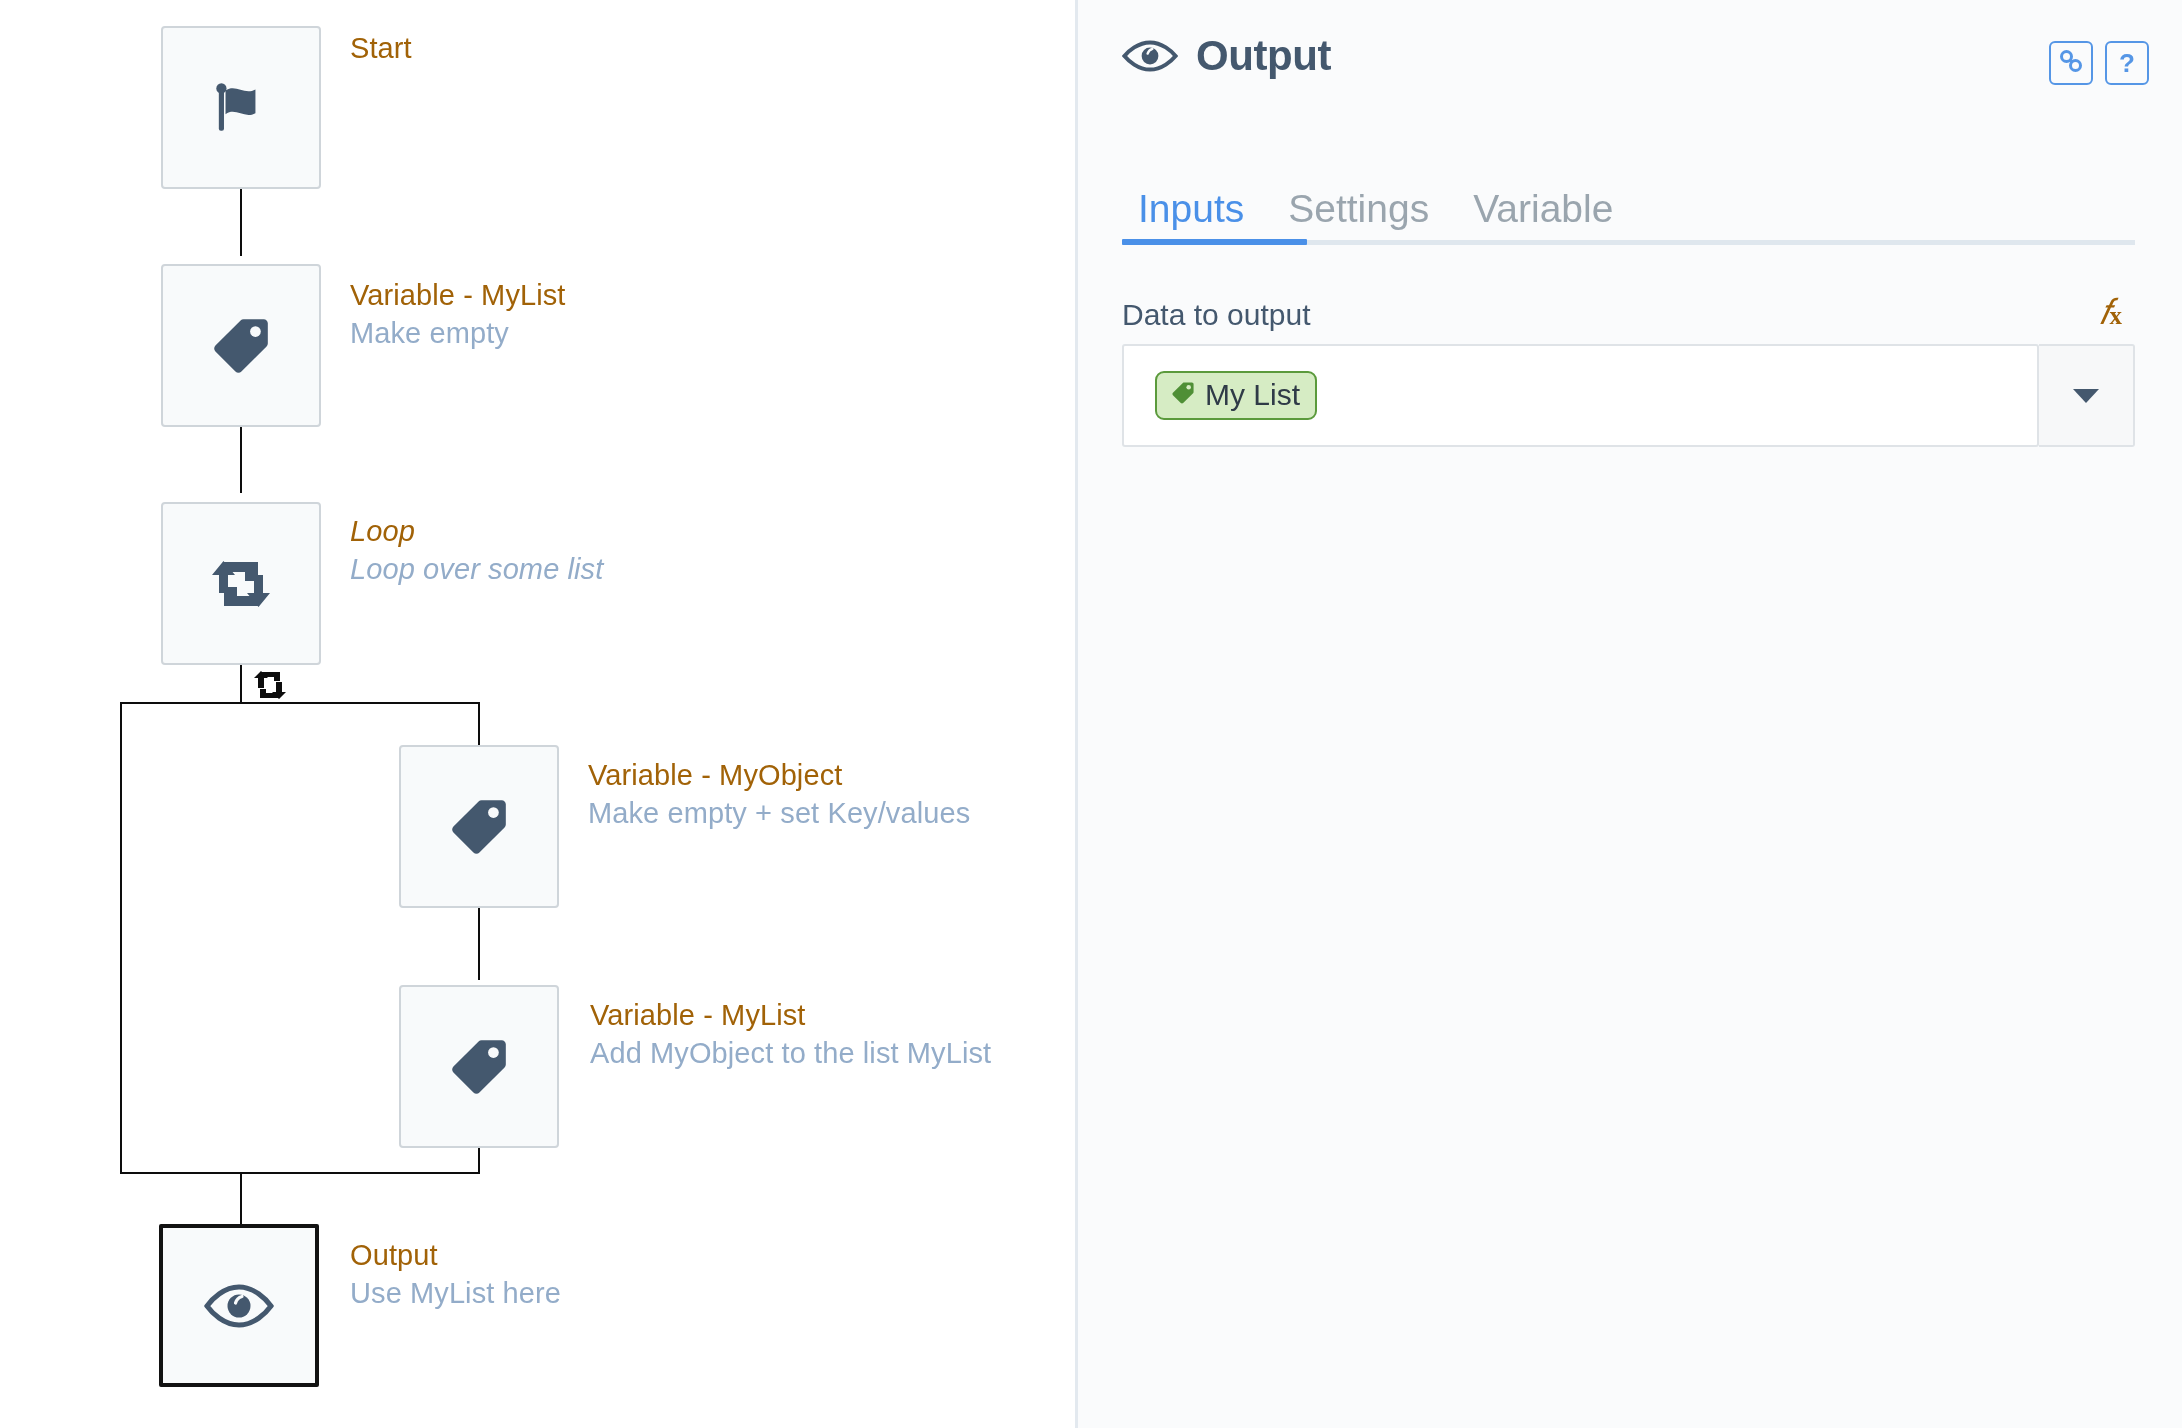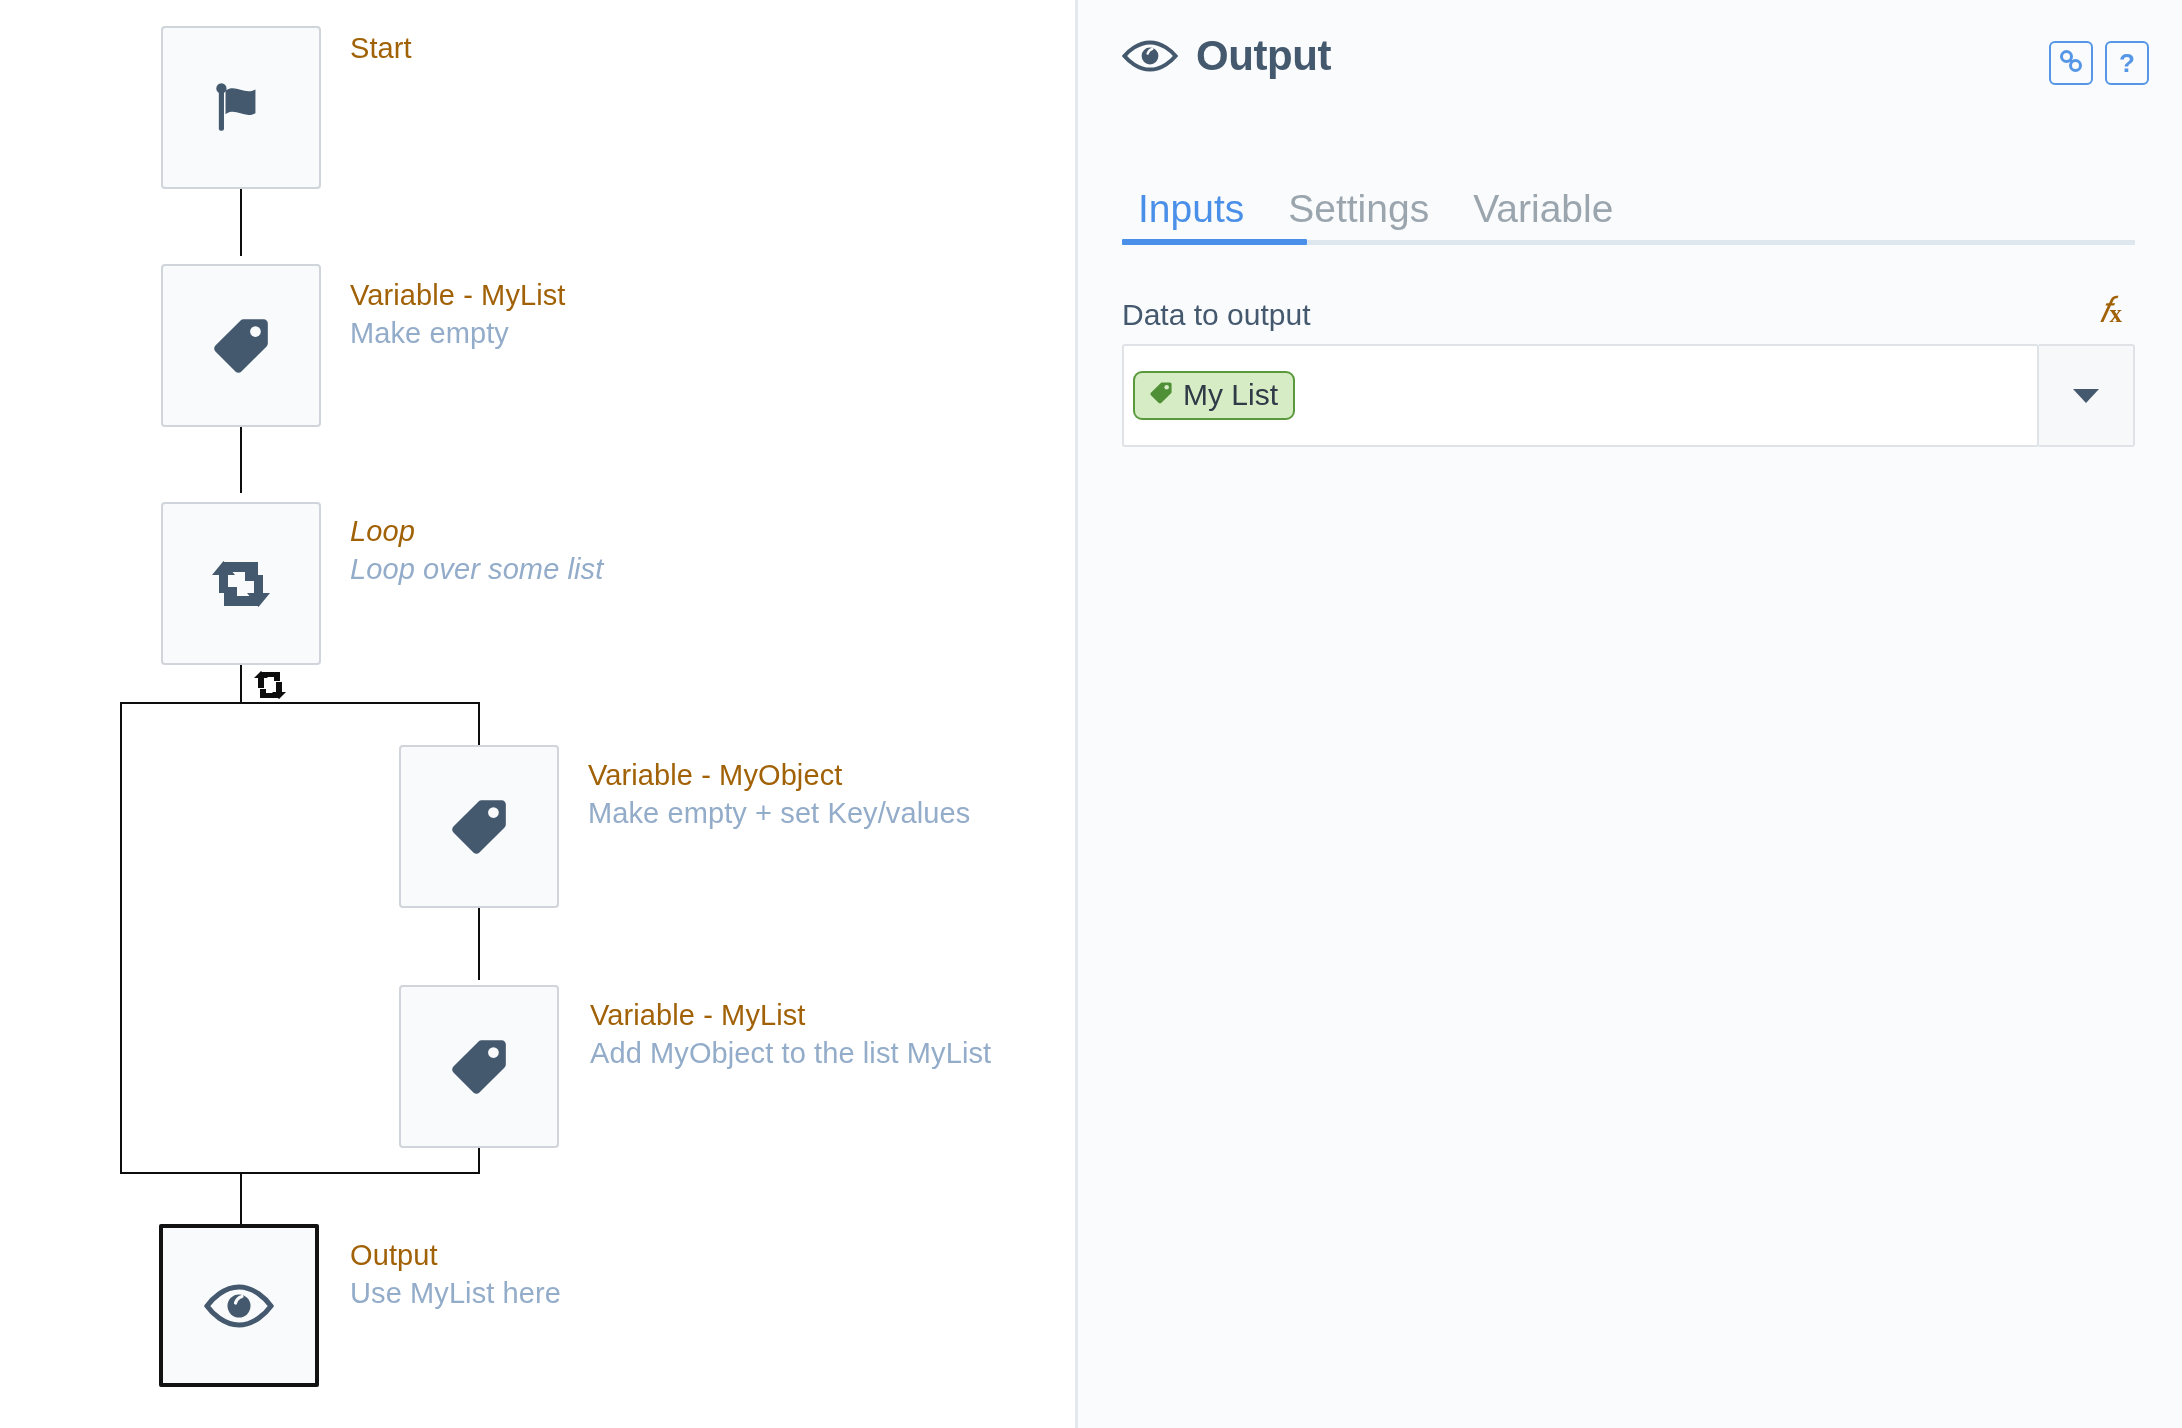--- a/index.html
+++ b/index.html
@@ -177,21 +177,21 @@
     top: 239px;
     width: 185px;
     height: 6px;
     background: #4a90e8;
     border-radius: 1px;
   }
 
   .field-group { position: absolute; left: 47px; top: 300px; width: 1013px; }
   .field-label-row {
     display: flex;
-    align-items: center;
+    align-items: flex-end;
     justify-content: space-between;
     margin-bottom: 14px;
   }
   .field-label {
     font-size: 30px;
     color: #44586e;
     line-height: 1;
   }
   .fx-icon {
     font-family: "Liberation Serif", serif;
@@ -208,21 +208,21 @@
 
   .field-control { display: flex; align-items: stretch; }
   .field-input {
     flex: 1 1 auto;
     height: 103px;
     background: #ffffff;
     border: 2px solid #dfe3e7;
     border-radius: 3px;
     display: flex;
     align-items: center;
-    padding-left: 9px;
+    padding-left: 31px;
     cursor: text;
   }
   .chip {
     display: inline-flex;
     align-items: center;
     gap: 9px;
     background: #d6ecc4;
     border: 2px solid #5b9a3c;
     border-radius: 9px;
     padding: 7px 15px 8px 13px;

